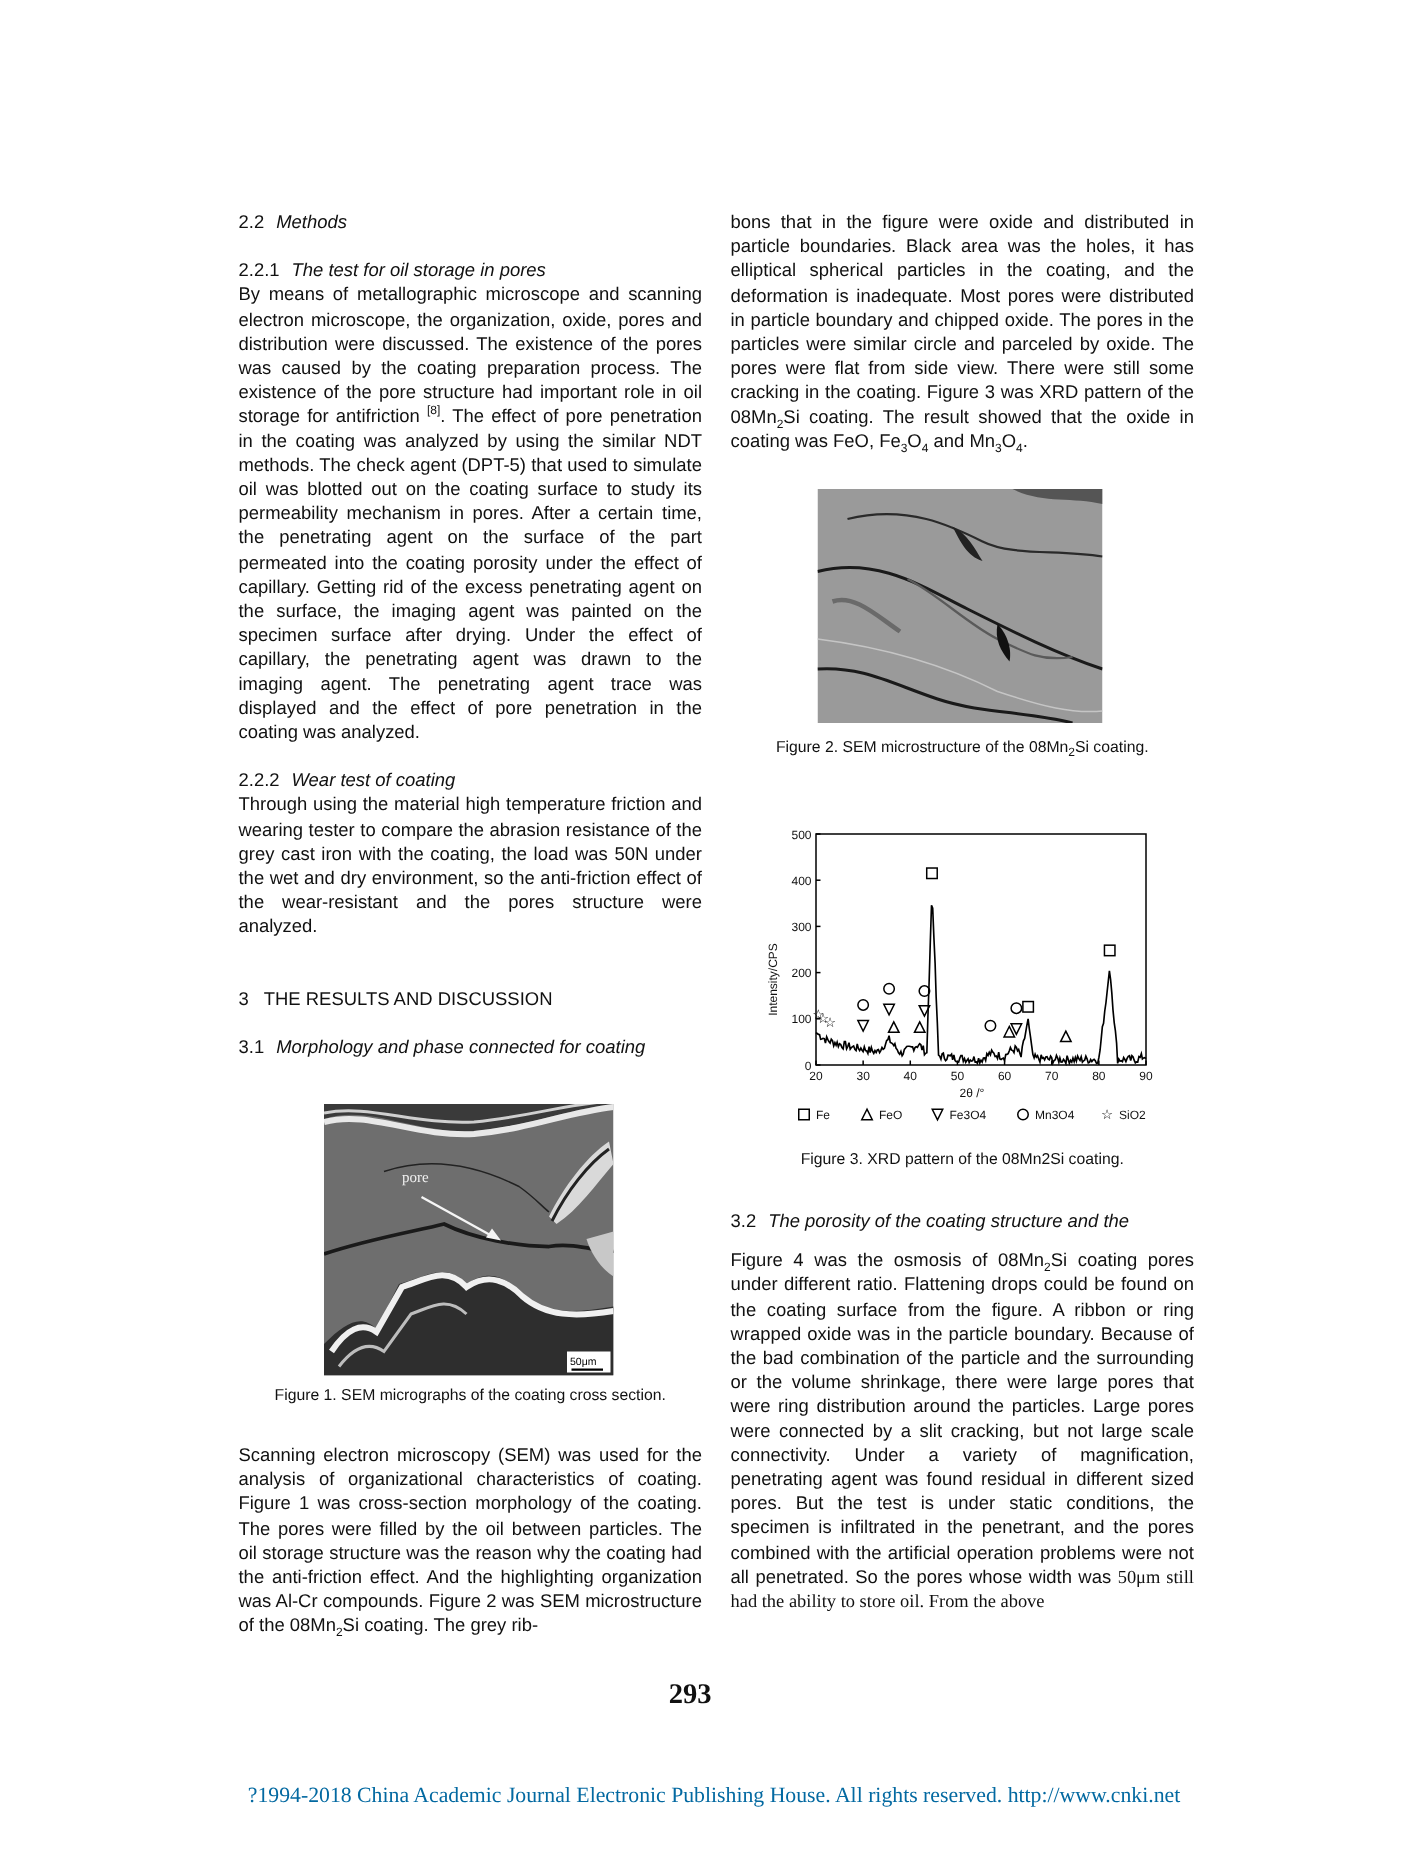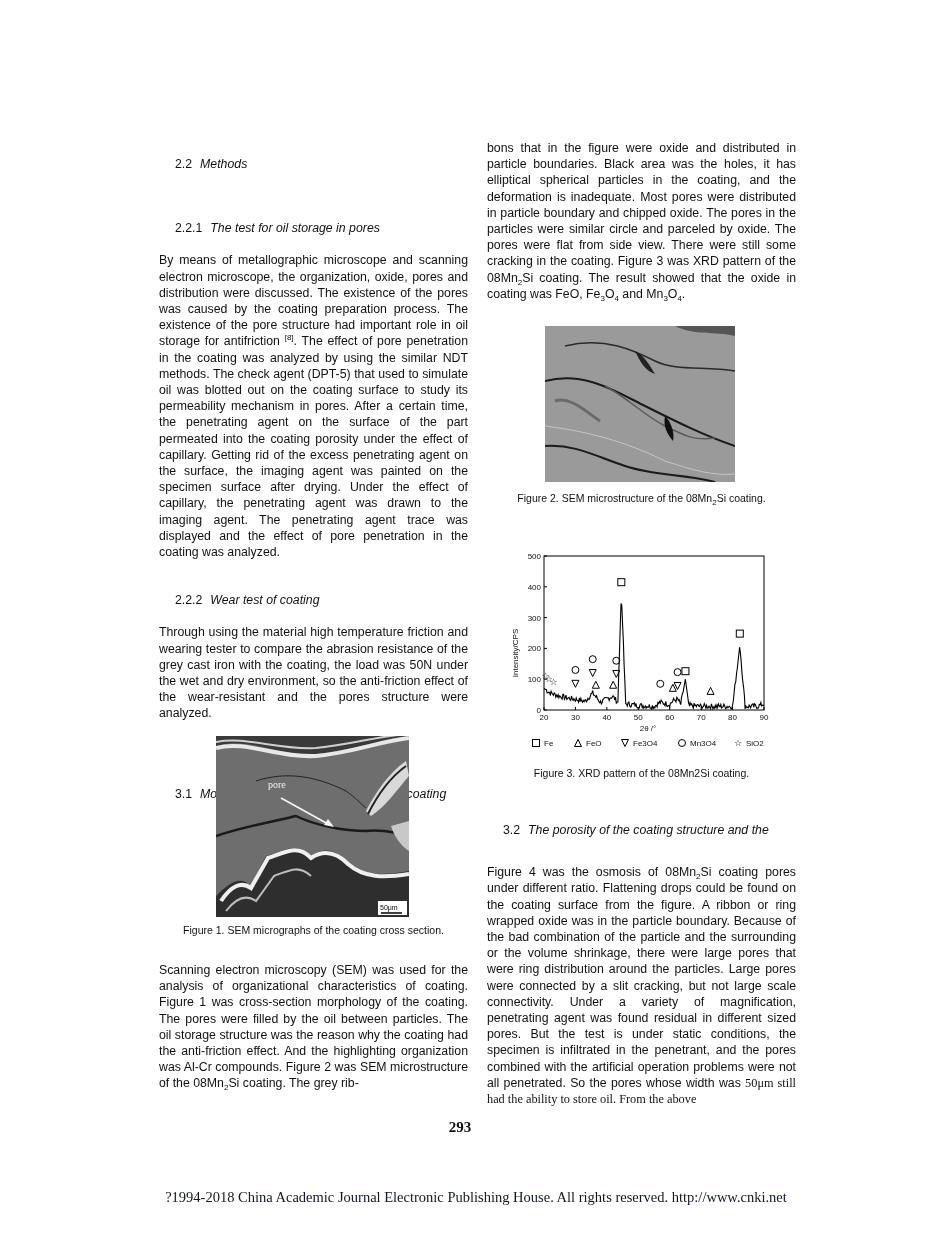--- a/index.html
+++ b/index.html
@@ -1,42 +1,43 @@
 <!DOCTYPE html>
 <html><head>
 <meta charset="utf-8">
 <style>
   html,body{margin:0;padding:0;background:#fff;}
   body{width:952px;height:1234px;position:relative;font-family:"Liberation Sans",sans-serif;color:#111;overflow:hidden;}
   .col{position:absolute;font-size:12.3px;line-height:16.2px;}
   .col-left{left:159px;top:140px;width:309px;}
   .col-right{left:487px;top:140px;width:309px;}
   .p{text-align:justify;margin:0;}
-  .h{margin:16px;font-size:12.3px;}
+  .h{margin:0;font-size:12.3px;}
   .h .num{display:inline-block;margin-right:8px;}
   .h i{font-style:italic;}
   sub,sup{font-size:8px;line-height:0;}
   .fig{position:absolute;}
   .cap{position:absolute;font-size:10.5px;text-align:center;}
-  .pagenum{position:absolute;top:1119px;left:0;width:920px;text-align:center;font-family:"Liberation Serif",serif;font-weight:bold;font-size:15px;}
-  .footer{position:absolute;top:1189px;left:0;width:952px;text-align:center;font-family:"Liberation Serif",serif;font-size:14.5px;color:#0f172a;}
+  .pagenum{position:absolute;top:1119px;left:0;width:920px;text-align:center;font-family:"Liberation Serif",serif;font-weight:bold;font-size:19px;}
+  .footer{position:absolute;top:1189px;left:0;width:952px;text-align:center;font-family:"Liberation Serif",serif;font-size:14.5px;color:#0369a1;}
   .chart-lbl{font-family:"Liberation Sans",sans-serif;font-size:8px;fill:#111;}
 </style>
 </head>
 <body>
 
 <div class="col col-left">
   <p class="h"><span class="num">2.2</span><i>Methods</i></p>
   <div style="height:16px"></div>
   <p class="h"><span class="num">2.2.1</span><i>The test for oil storage in pores</i></p>
   <p class="p"><span>By means of metallographic microscope and scanning electron microscope, the organization, oxide, pores and distribution were discussed. The existence of the pores was caused by the coating preparation process. The existence of the pore structure had important role in oil storage for antifriction </span><sup>[8]</sup><span>. The effect of pore penetration in the coating was analyzed by using the similar NDT methods. The check agent (DPT-5) that used to simulate oil was blotted out on the coating surface to study its permeability mechanism in pores. After a certain time, the penetrating agent on the surface of the part permeated into the coating porosity under the effect of capillary. Getting rid of the excess penetrating agent on the surface, the imaging agent was painted on the specimen surface after drying. Under the effect of capillary, the penetrating agent was drawn to the imaging agent. The penetrating agent trace was displayed and the effect of pore penetration in the coating was analyzed.</span></p>
   <div style="height:16px"></div>
   <p class="h"><span class="num">2.2.2</span><i>Wear test of coating</i></p>
   <p class="p">Through using the material high temperature friction and wearing tester to compare the abrasion resistance of the grey cast iron with the coating, the load was 50N under the wet and dry environment, so the anti-friction effect of the wear-resistant and the pores structure were analyzed.</p>
   <div style="height:32px"></div>
+  <p class="h"><span class="num" style="margin-right:10px">3</span><span>THE RESULTS AND DISCUSSION</span></p>
   <div style="height:16px"></div>
   <p class="h"><span class="num">3.1</span><i>Morphology and phase connected for coating</i></p>
 </div>
 
 <div class="fig" style="left:216px;top:736px;width:193px;height:139px;">
   <svg width="193" height="181" viewBox="0 0 193 181">
     <rect width="193" height="181" fill="#6e6e6e"></rect>
     <path d="M0,10 C30,0 60,20 100,18 C140,14 160,4 193,0 L193,0 L0,0 Z" fill="#3a3a3a"></path>
     <path d="M0,12 C30,4 60,22 100,20 C140,16 160,6 193,2" stroke="#e8e8e8" stroke-width="4" fill="none"></path>
     <path d="M0,6 C30,0 60,14 100,12 C140,8 160,0 193,-2" stroke="#cfcfcf" stroke-width="2" fill="none"></path>

